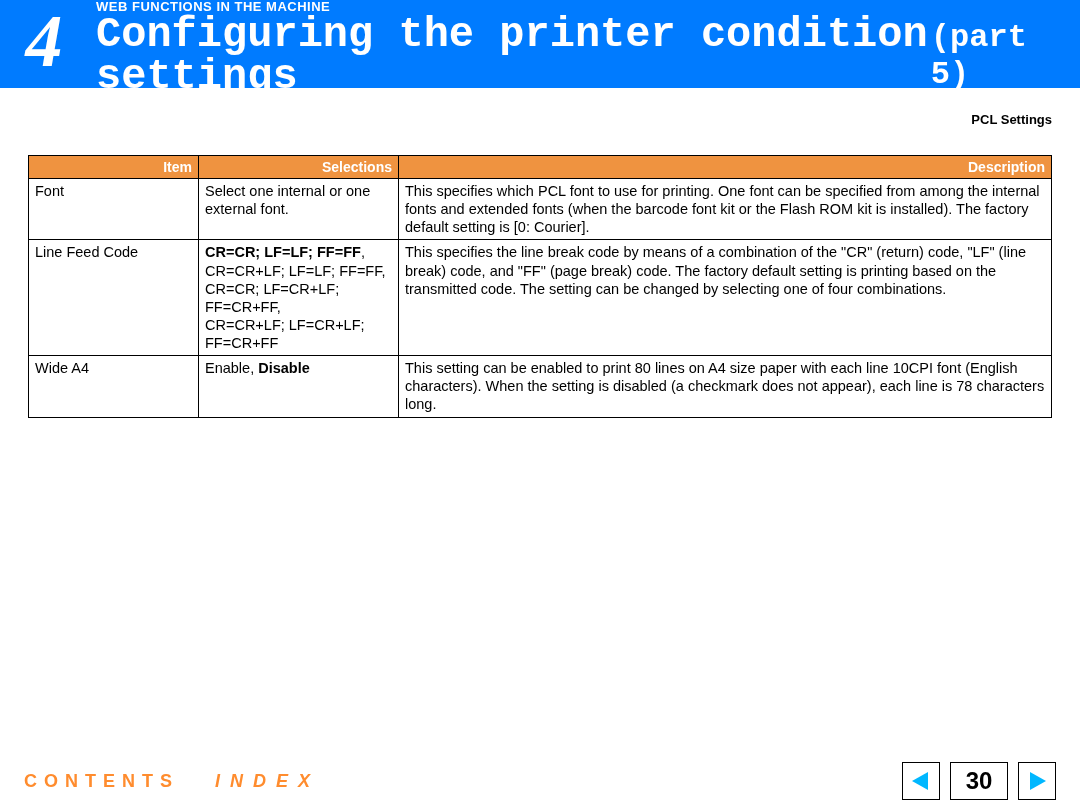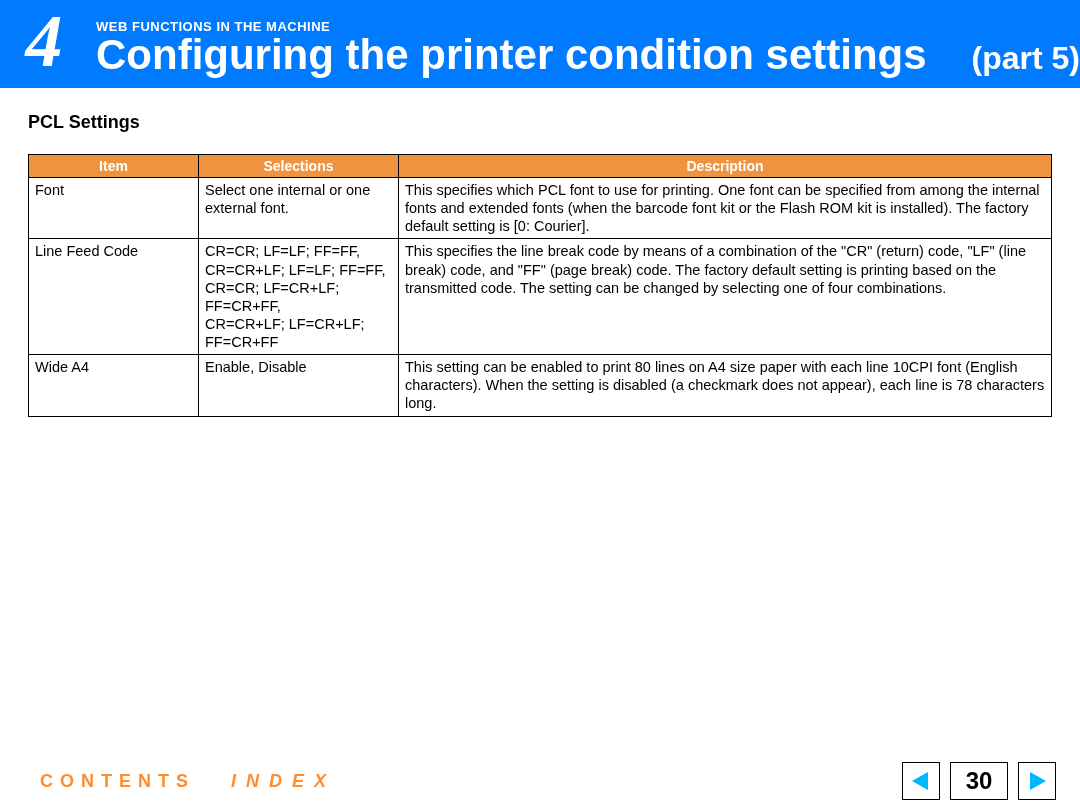--- a/index.html
+++ b/index.html
@@ -39,73 +39,76 @@
     color: #fff;
     font-weight: bold;
     font-size: 13px;
     letter-spacing: 0.5px;
     margin-top: 8px;
   }
   .title-row {
     display: flex;
     align-items: baseline;
     justify-content: space-between;
+    padding-right: 28px;
+    font-family: Liberation Mono, monospace;
   }
   .title {
     color: #fff;
     font-weight: bold;
     font-size: 42px;
     line-height: 1.0;
   }
   .part {
     color: #fff;
     font-weight: bold;
     font-size: 32px;
   }
   .content {
     padding: 24px 28px 0 28px;
   }
   .section-heading {
     font-weight: bold;
-    font-size: 18px;
-    margin-bottom: 21px;
+    font-size: 13px;
+    margin-bottom: 28px;
+    text-align: right;
   }
   table.settings {
     width: 100%;
     border-collapse: collapse;
     border: 1px solid #000;
     font-size: 14.5px;
   }
   table.settings th {
     background: #EF9340;
     color: #fff;
     font-weight: bold;
-    text-align: center;
-    border: 1px solid #000;
-    padding: 3px 22px;
+    text-align: right;
+    border: 1px solid #000;
+    padding: 3px 6px;
     font-size: 14px;
   }
   table.settings td {
     border: 1px solid #000;
     padding: 3px 6px 3px 6px;
     vertical-align: top;
     line-height: 1.25;
   }
   .col-item { width: 170px; }
   .col-sel { width: 200px; }
-  .bold { font-weight: normal; }
+  .bold { font-weight: bold; }
   .footer {
     position: absolute;
     left: 0;
     right: 0;
     bottom: 0;
     height: 48px;
     display: flex;
     align-items: center;
-    padding: 0 24px 8px 40px;
+    padding: 0 24px 8px 24px;
   }
   .foot-link {
     color: #FF8C2E;
     font-weight: bold;
     font-size: 18px;
     letter-spacing: 7px;
     margin-right: 36px;
     cursor: pointer;
   }
   .foot-link.index { letter-spacing: 10px; font-style: italic; }

